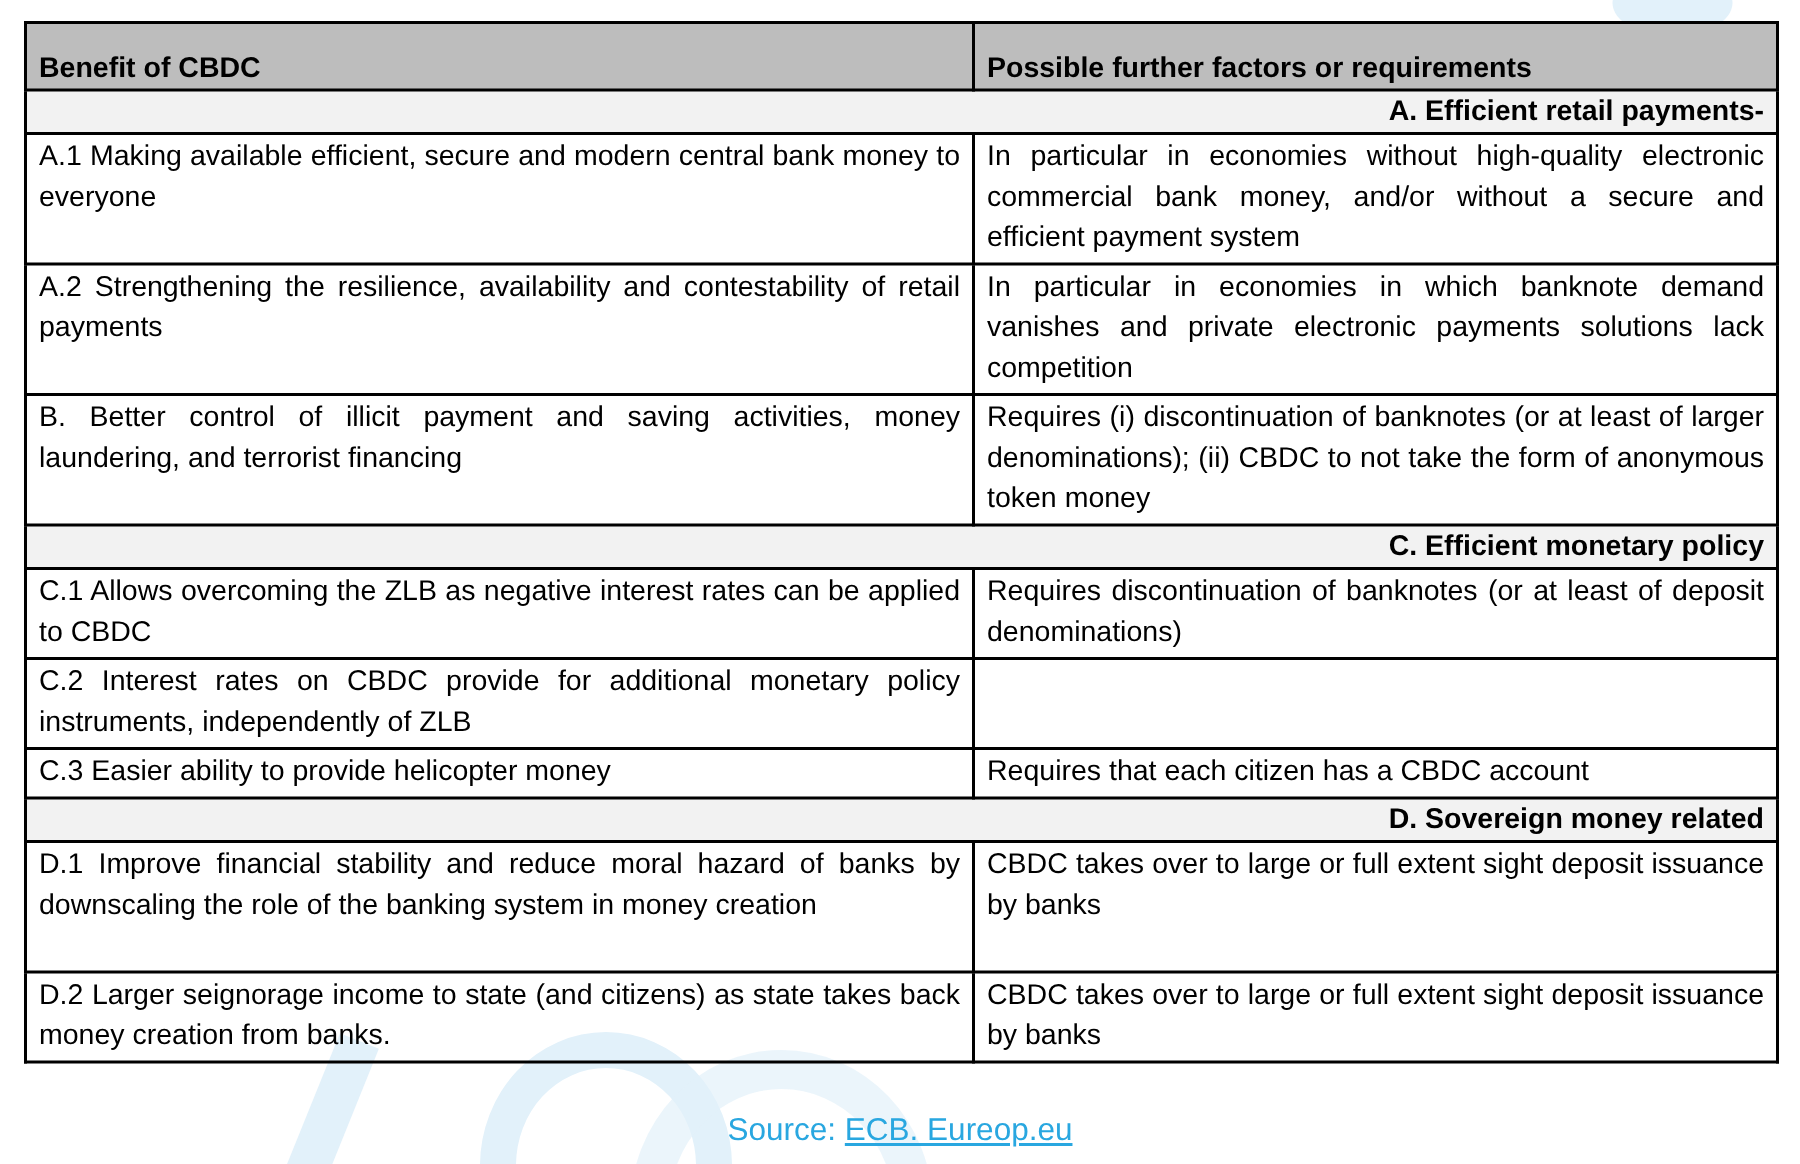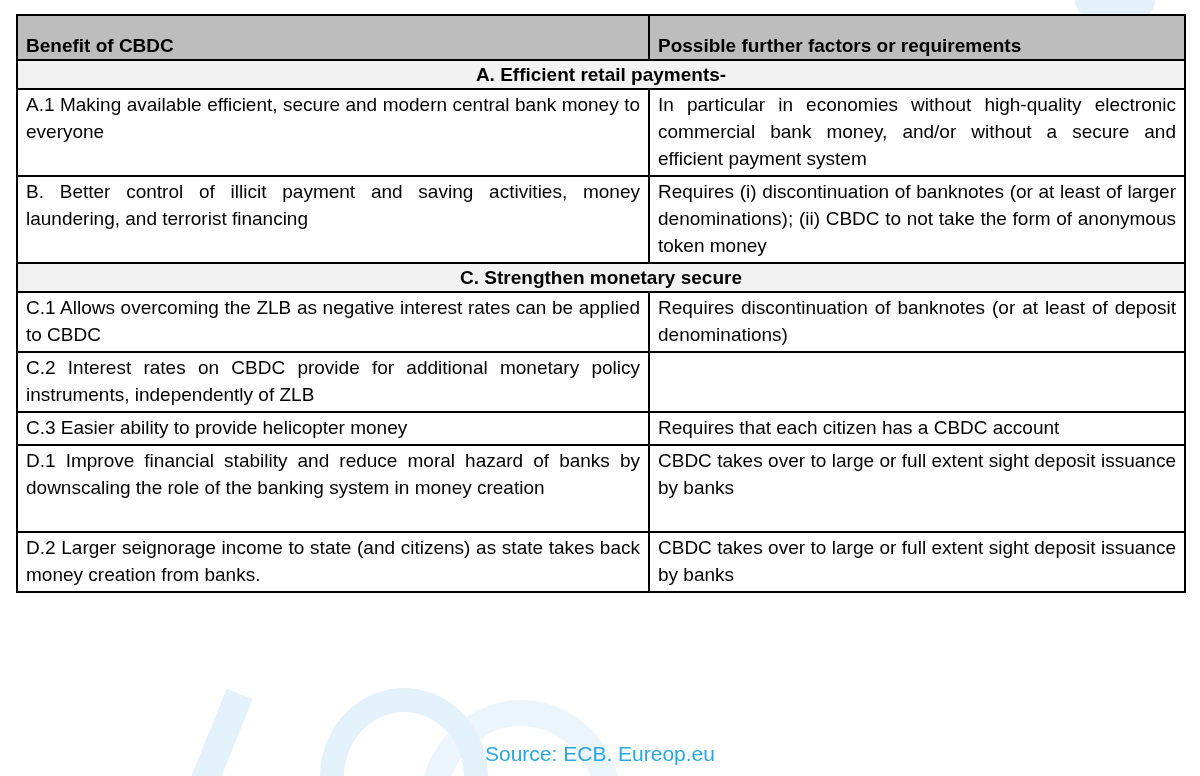--- a/index.html
+++ b/index.html
@@ -70,21 +70,21 @@
     background: var(--header-bg, #bdbdbd);
     text-align: left;
     font-weight: bold;
     height: 27px;
     vertical-align: middle;
     padding-top: 16px;
     padding-bottom: 0;
   }
   tr.section-row td {
     background: var(--section-bg, #f2f2f2);
-    text-align: center;
+    text-align: right;
     font-weight: bold;
     height: 25px;
     vertical-align: middle;
     padding-top: 0;
     padding-bottom: 0;
   }
   td.body-cell {
     text-align: justify;
     border-radius: 14px;
   }
@@ -96,20 +96,21 @@
     position: absolute;
     left: 0;
     top: 742px;
     width: 100%;
     text-align: center;
     font-size: 21px;
     color: var(--link-blue, #29a7e0);
   }
   .source-line a {
     color: var(--link-blue, #29a7e0);
+    text-decoration: underline;
     cursor: pointer;
   }
 </style>
 </head>
 <body>
 
 <div class="page">
 
   <div class="wm wm-bar"></div>
   <div class="wm wm-ring1"></div>
@@ -128,42 +129,49 @@
       <th>Possible further factors or requirements</th>
     </tr>
 
     <tr class="section-row">
       <td colspan="2">A. Efficient retail payments-</td>
     </tr>
     <tr class="r-3line">
       <td class="body-cell">A.1 Making available efficient, secure and modern central bank money to everyone</td>
       <td class="body-cell">In particular in economies without high-quality electronic commercial bank money, and/or without a secure and efficient payment system</td>
     </tr>
+    <tr class="r-3line">
+      <td class="body-cell">A.2 Strengthening the resilience, availability and contestability of retail payments</td>
+      <td class="body-cell">In particular in economies in which banknote demand vanishes and private electronic payments solutions lack competition</td>
+    </tr>
 
     <tr class="r-3line">
       <td class="body-cell">B. Better control of illicit payment and saving activities, money laundering, and terrorist financing</td>
       <td class="body-cell">Requires (i) discontinuation of banknotes (or at least of larger denominations); (ii) CBDC to not take the form of anonymous token money</td>
     </tr>
 
     <tr class="section-row">
-      <td colspan="2">C. Strengthen monetary secure</td>
+      <td colspan="2">C. Efficient monetary policy</td>
     </tr>
     <tr class="r-2line">
       <td class="body-cell">C.1 Allows overcoming the ZLB as negative interest rates can be applied to CBDC</td>
       <td class="body-cell">Requires discontinuation of banknotes (or at least of deposit denominations)</td>
     </tr>
     <tr class="r-2line">
       <td class="body-cell">C.2 Interest rates on CBDC provide for additional monetary policy instruments, independently of ZLB</td>
       <td class="body-cell"></td>
     </tr>
     <tr class="r-1line">
       <td class="body-cell">C.3 Easier ability to provide helicopter money</td>
       <td class="body-cell">Requires that each citizen has a CBDC account</td>
     </tr>
 
+    <tr class="section-row">
+      <td colspan="2">D. Sovereign money related</td>
+    </tr>
     <tr class="r-3line">
       <td class="body-cell">D.1 Improve financial stability and reduce moral hazard of banks by downscaling the role of the banking system in money creation</td>
       <td class="body-cell">CBDC takes over to large or full extent sight deposit issuance by banks</td>
     </tr>
     <tr class="r-2line">
       <td class="body-cell">D.2 Larger seignorage income to state (and citizens) as state takes back money creation from banks.</td>
       <td class="body-cell">CBDC takes over to large or full extent sight deposit issuance by banks</td>
     </tr>
   </tbody>
     </table>

